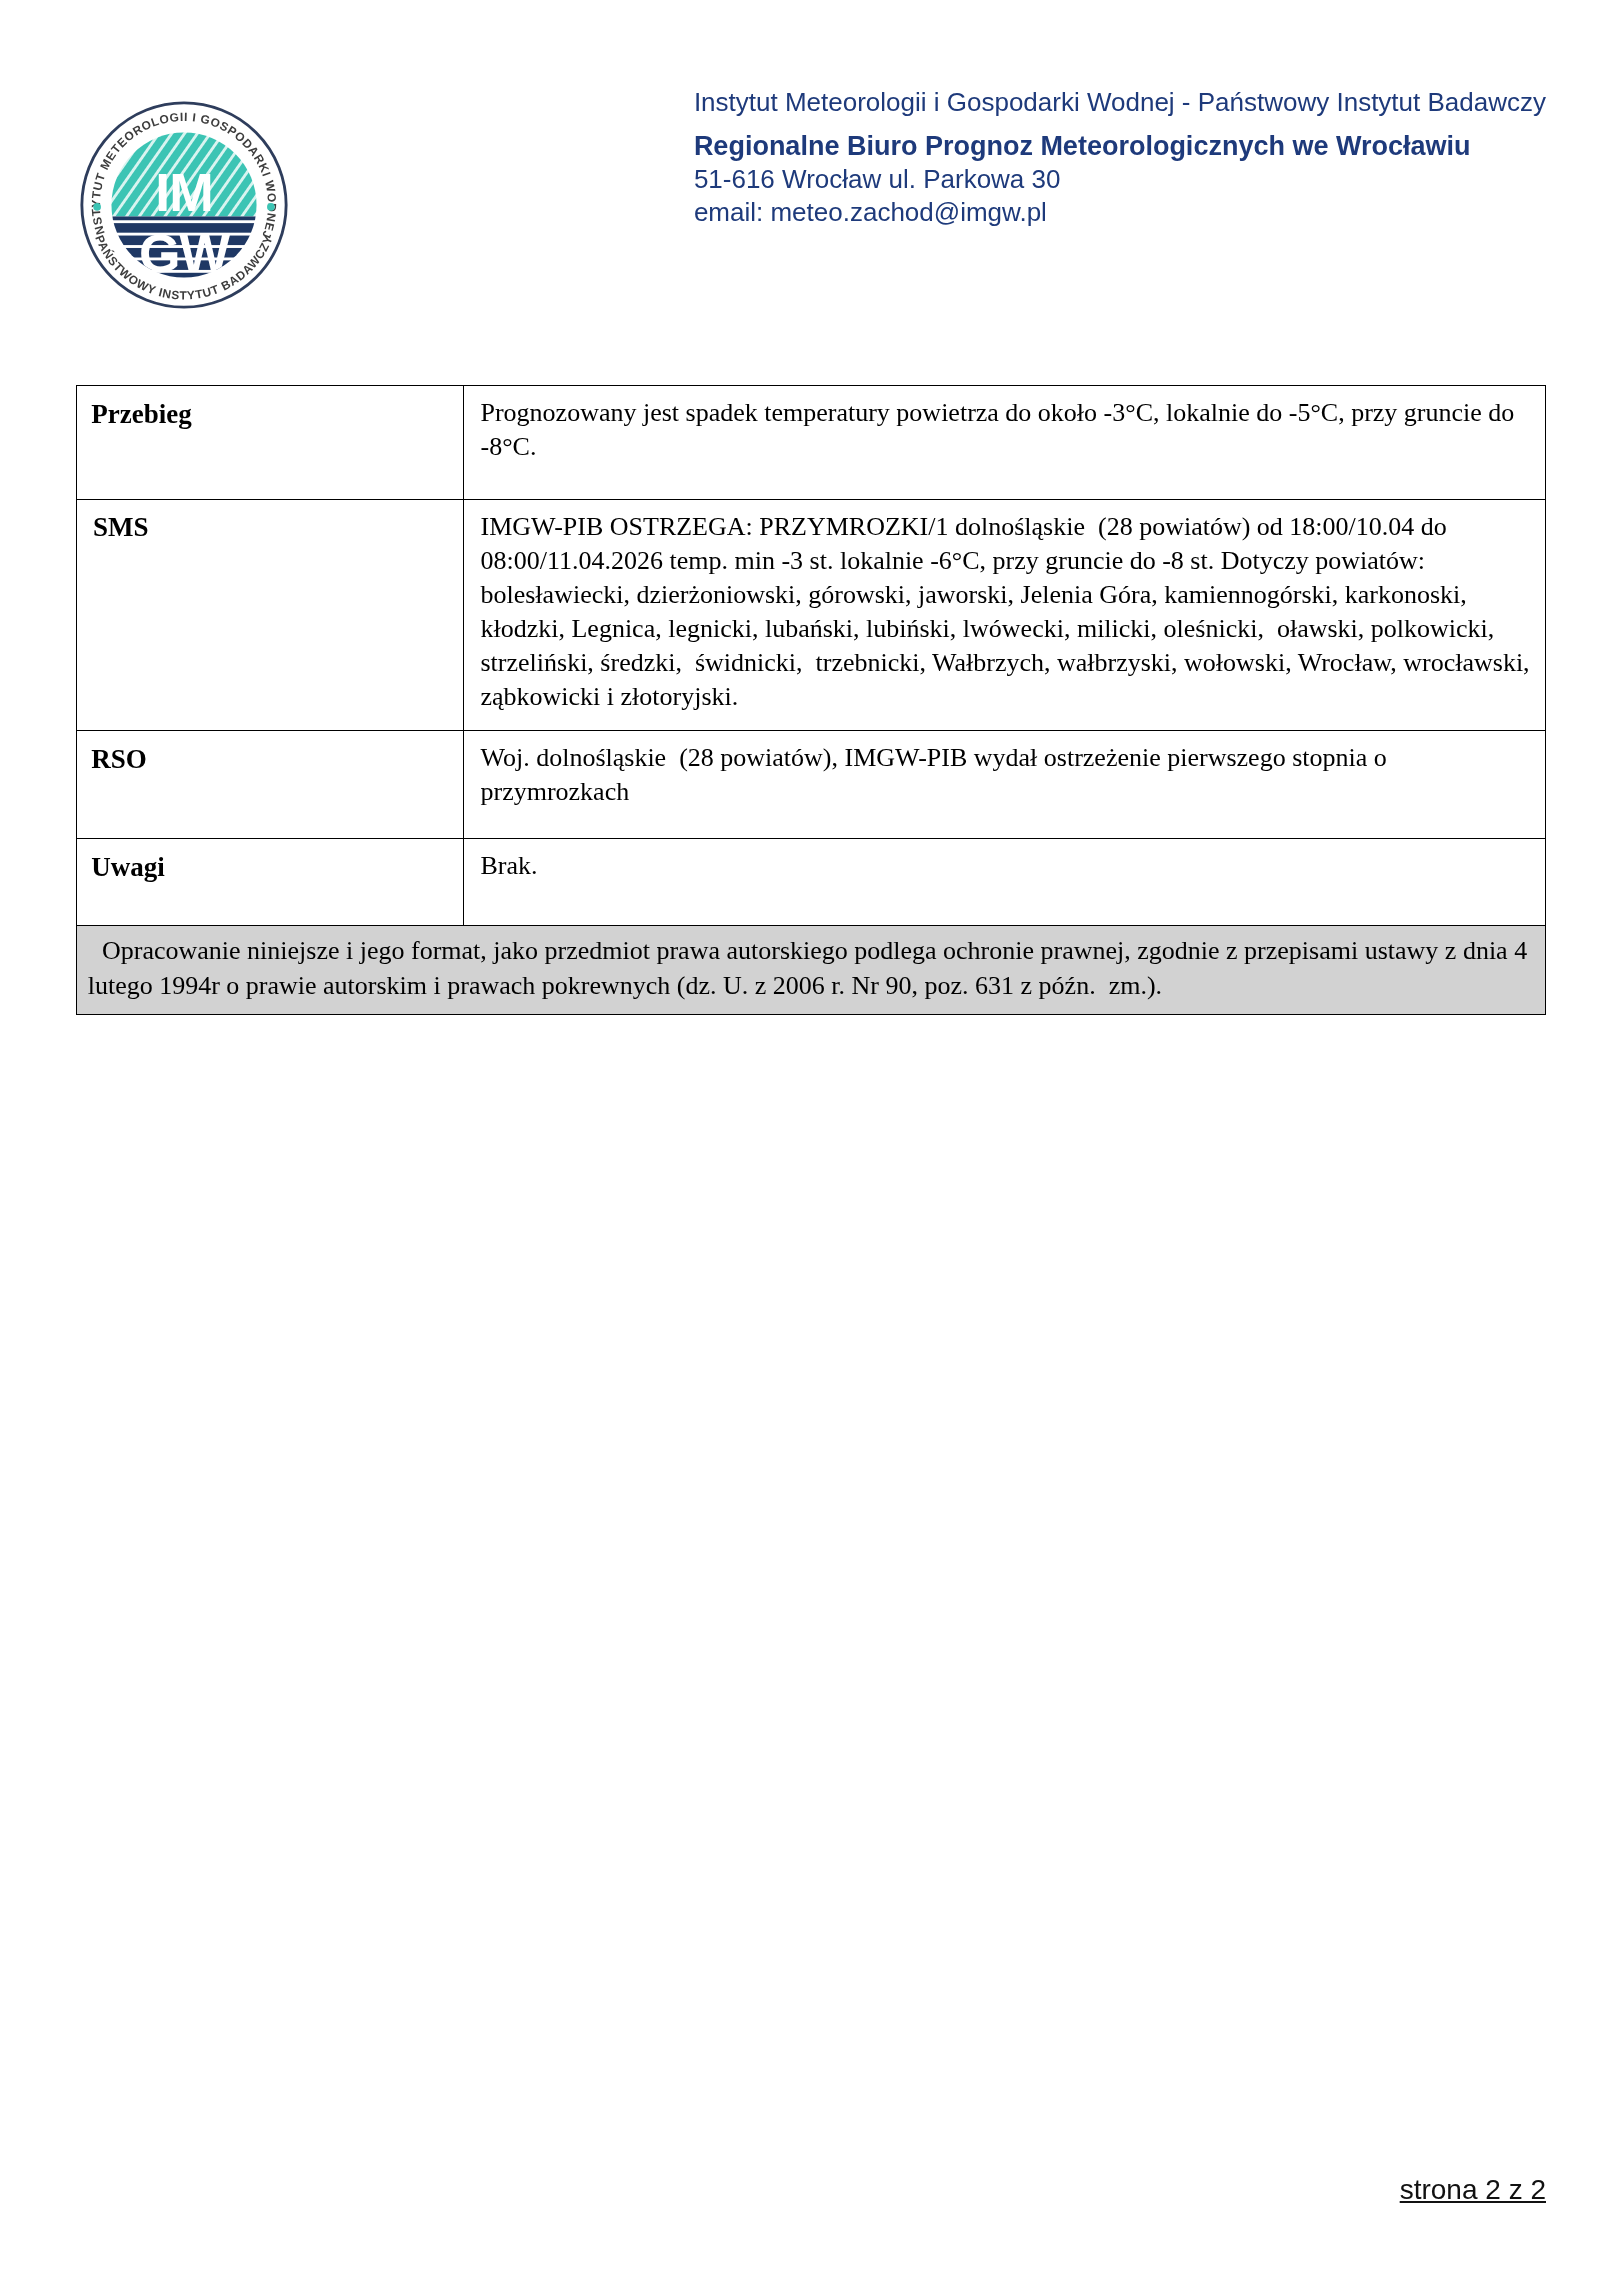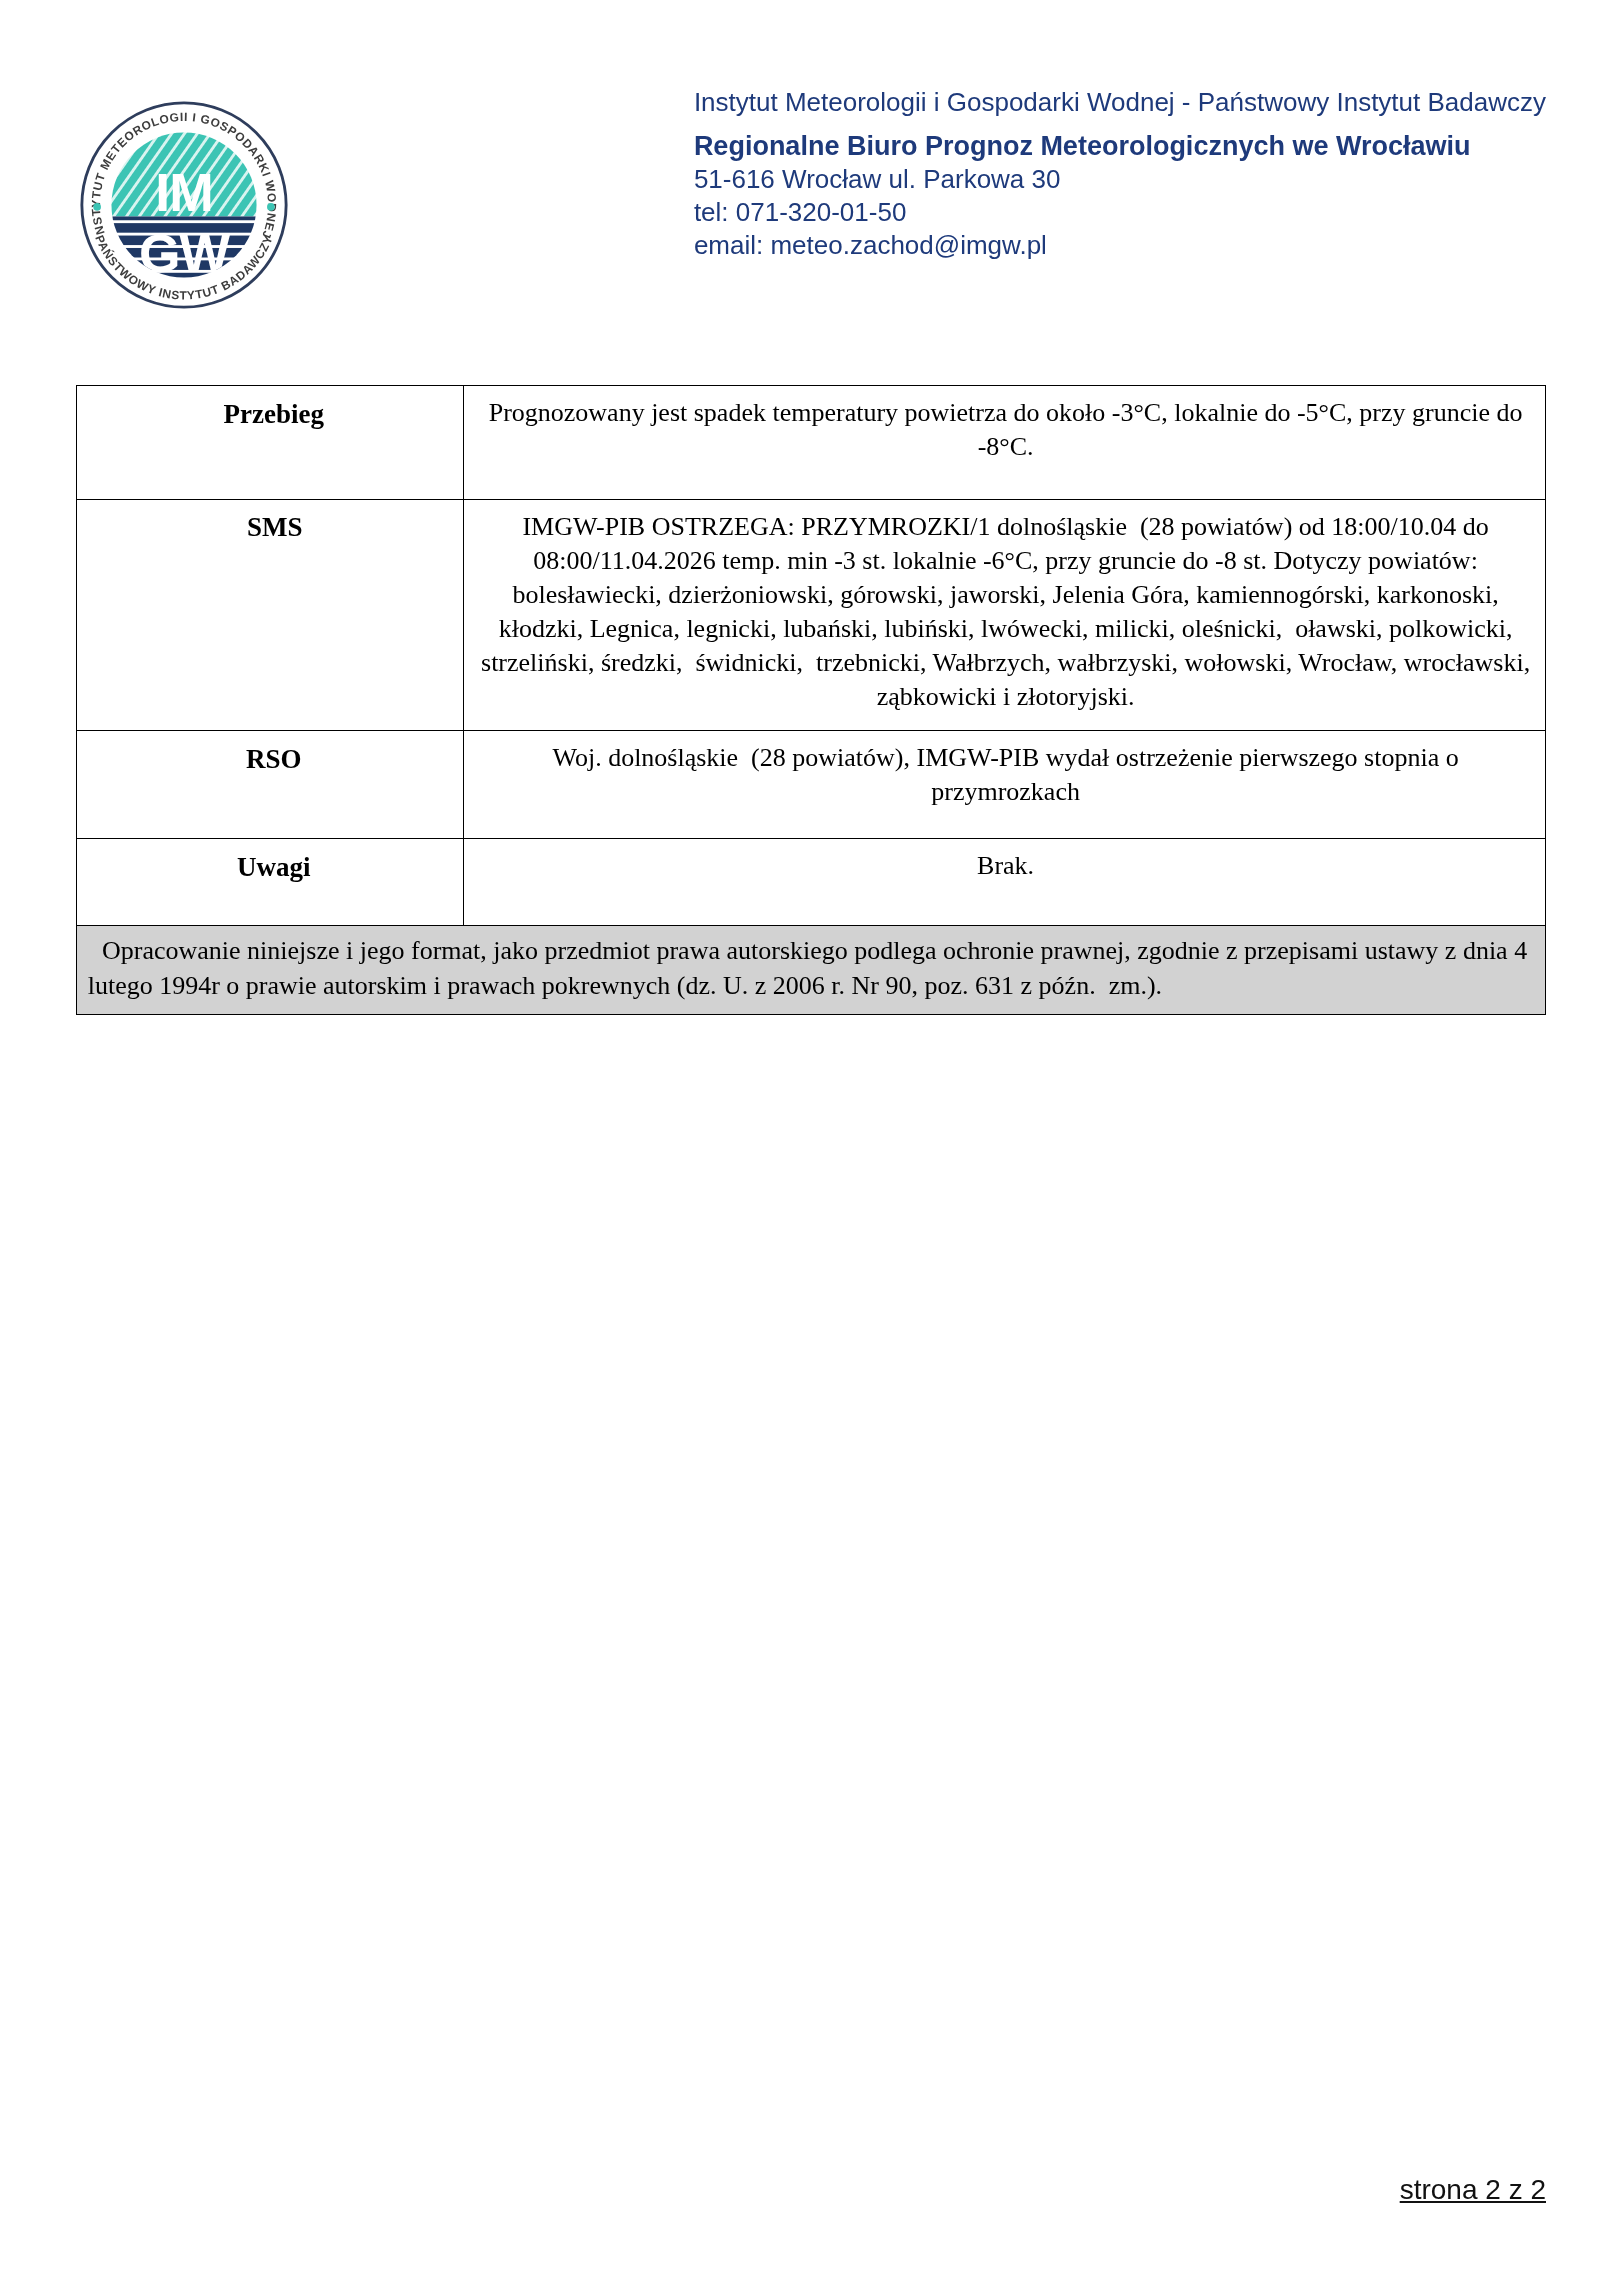--- a/index.html
+++ b/index.html
@@ -62,21 +62,20 @@
   .content {
     position: absolute;
     left: 76px;
     top: 385px;
     width: 1470px;
   }
   table.doc-table {
     border-collapse: collapse;
     width: 100%;
     table-layout: fixed;
-    text-align: center;
   }
   table.doc-table td {
     border: 1.8px solid #000000;
     vertical-align: top;
   }
   td.lbl {
     width: 365px;
     font-weight: bold;
     font-size: 27px;
     padding: 12.5px 7.2px 7.2px 14.3px;
@@ -158,21 +157,20 @@
 
       <circle cx="19" cy="112" r="4" fill="#3cc4b4"></circle>
       <circle cx="201" cy="112" r="4" fill="#3cc4b4"></circle>
     </svg>
   </div>
 
   <div class="header-text">
     <div>Instytut Meteorologii i Gospodarki Wodnej - Państwowy Instytut Badawczy</div>
     <div class="office-name">Regionalne Biuro Prognoz Meteorologicznych we Wrocławiu</div>
     <div>51-616 Wrocław ul. Parkowa 30</div>
-    <div>tel: 071-320-01-50</div>
     <div>email: meteo.zachod@imgw.pl</div>
   </div>
 
   <div class="content">
     <table class="doc-table">
       <tbody>
           <tr class="row-przebieg">
         <td class="lbl">Przebieg</td>
         <td class="val">Prognozowany jest spadek temperatury powietrza do około -3°C, lokalnie do -5°C, przy gruncie do -8°C.</td>
       </tr>

